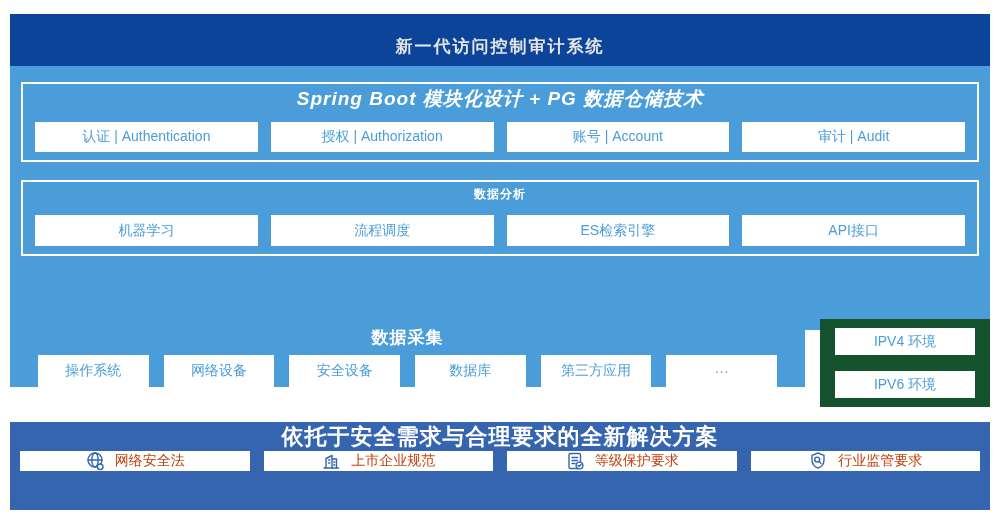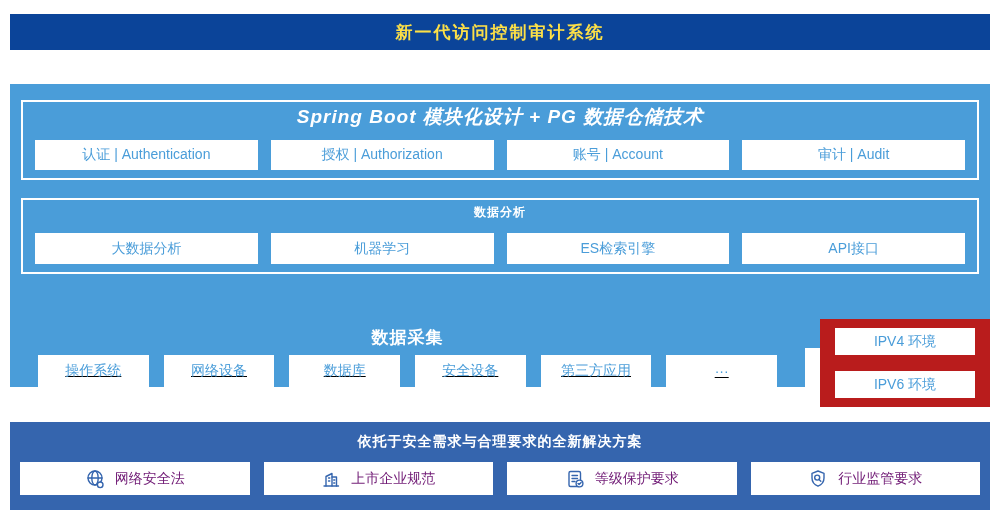--- a/index.html
+++ b/index.html
@@ -6,29 +6,29 @@
   html, body { background: #ffffff; }
   body {
     width: 1000px; height: 529px;
     position: relative;
     font-family: "Liberation Sans", "DejaVu Sans", sans-serif;
   }
   .abs { position: absolute; }
 
   
   .banner {
-    left: 10px; top: 14px; width: 980px; height: 36px;
+    left: 10px; top: 14px; width: 980px; height: 64px;
     background: #0B4499;
     display: flex; align-items: center; justify-content: center;
-    color: #fde047; font-size: 17px; font-weight: bold; letter-spacing: 2px;
+    color: #e5e5e5; font-size: 17px; font-weight: bold; letter-spacing: 2px;
   }
 
   
   .main-container {
-    left: 10px; top: 84px; width: 980px; height: 264px;
+    left: 10px; top: 66px; width: 980px; height: 264px;
     background: #4A9DD9;
   }
   .sub-panel {
     position: absolute; left: 11px; right: 11px;
     border: 2px solid #ffffff;
     display: flex; flex-direction: column;
   }
   .sub-panel.sp1 { top: 16px; height: 80px; }
   .sub-panel.sp2 { top: 114px; height: 76px; }
   .sp-title {
@@ -45,41 +45,41 @@
   }
   .sp2 .wbox { height: 31px; }
 
   
   .collection-panel {
     left: 10px; top: 319px; width: 795px; height: 68px;
     background: #4A9DD9;
     display: flex; flex-direction: column;
   }
   .collection-panel .sp-title { height: 38px; font-size: 17px; }
-  .collection-panel .box-row { padding: 0 28px; gap: 15px; text-decoration: underline; }
+  .collection-panel .box-row { padding: 0 28px; gap: 15px; }
   .collection-panel .wbox { height: 32px; }
 
   
   .env-panel {
     left: 820px; top: 319px; width: 170px; height: 88px;
-    background: #b91c1c;
+    background: #14532d;
     display: flex; flex-direction: column; align-items: center; justify-content: center;
     gap: 16px;
   }
   .env-panel .wbox { flex: none; width: 140px; height: 27px; }
 
   
   .solution-panel {
     left: 10px; top: 422px; width: 980px; height: 88px;
     background: #3565AE;
     display: flex; flex-direction: column;
   }
-  .solution-panel .sp-title { height: 40px; font-size: 14px; border-radius: 17px; }
+  .solution-panel .sp-title { height: 29px; font-size: 22px; border-radius: 17px; }
   .solution-panel .box-row { padding: 0 10px; gap: 14px; }
-  .solution-panel .wbox { height: 33px; color: #701a75; gap: 10px; }
+  .solution-panel .wbox { height: 20px; color: #c2410c; gap: 10px; }
   .icon { display: inline-flex; width: 20px; height: 20px; }
   .icon svg { width: 20px; height: 20px; stroke: #3565AE; fill: none; stroke-width: 1.4; stroke-linecap: round; stroke-linejoin: round; }
 </style>
 </head>
 <body>
 
 <div class="abs banner">
   <span>新一代访问控制审计系统</span>
 </div>
 
@@ -91,36 +91,36 @@
       <div class="wbox">认证 | Authentication</div>
       <div class="wbox">授权 | Authorization</div>
       <div class="wbox">账号 | Account</div>
       <div class="wbox">审计 | Audit</div>
     </div>
   </div>
 
   <div class="sub-panel sp2">
     <div class="sp-title">数据分析</div>
     <div class="box-row">
-      <div class="wbox">大数据分析</div>
       <div class="wbox">机器学习</div>
+      <div class="wbox">流程调度</div>
       <div class="wbox">ES检索引擎</div>
       <div class="wbox">API接口</div>
     </div>
   </div>
 
 </div>
 
 <div class="abs collection-panel">
   <div class="sp-title">数据采集</div>
   <div class="box-row">
     <div class="wbox">操作系统</div>
     <div class="wbox">网络设备</div>
+    <div class="wbox">安全设备</div>
     <div class="wbox">数据库</div>
-    <div class="wbox">安全设备</div>
     <div class="wbox">第三方应用</div>
     <div class="wbox">···</div>
   </div>
 </div>
 
 <div class="abs env-panel">
   <div class="wbox">IPV4 环境</div>
   <div class="wbox">IPV6 环境</div>
 </div>
 

